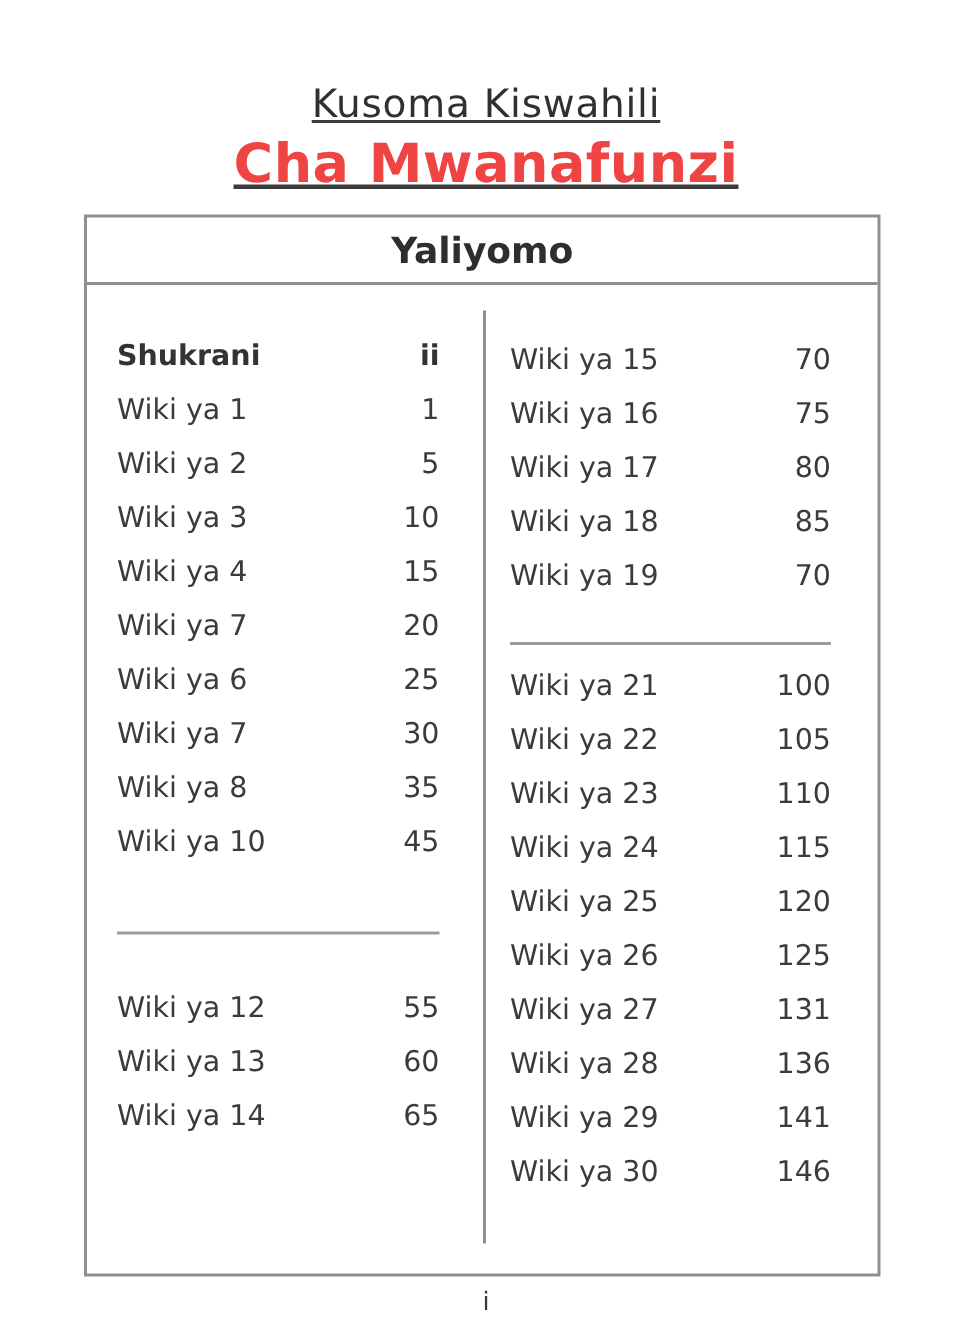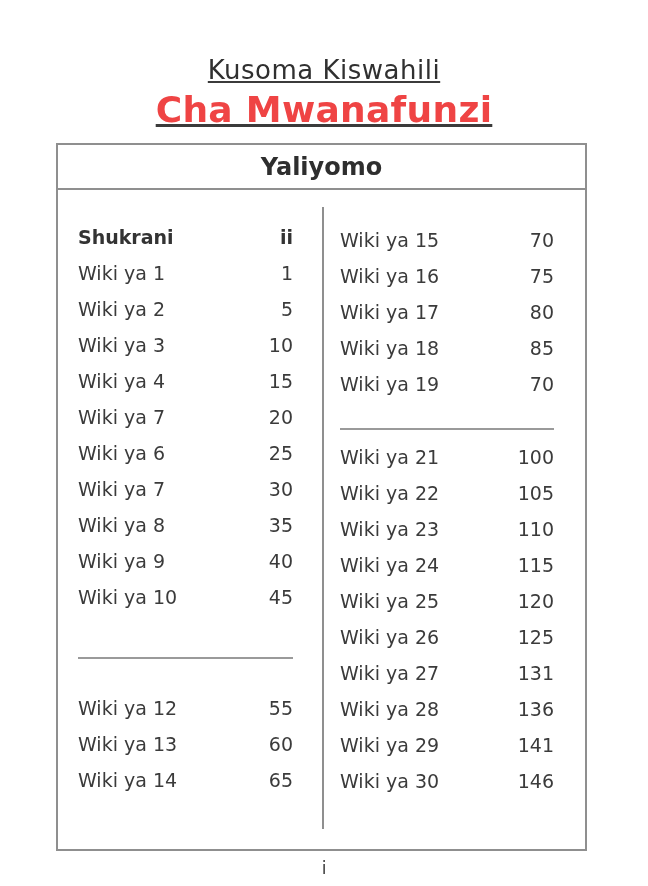--- a/index.html
+++ b/index.html
@@ -146,24 +146,20 @@
             </div>
           <div class="toc-row">
               <span>Wiki ya 7</span>
               <span>30</span>
             </div>
           <div class="toc-row">
               <span>Wiki ya 8</span>
               <span>35</span>
             </div>
           <div class="toc-row">
-              <span>Wiki ya 9</span>
-              <span>40</span>
-            </div>
-          <div class="toc-row">
               <span>Wiki ya 10</span>
               <span>45</span>
             </div>
         </div>
         <div class="h-divider"></div>
         <div class="group-bottom">
           <div class="toc-row">
               <span>Wiki ya 12</span>
               <span>55</span>
             </div>

